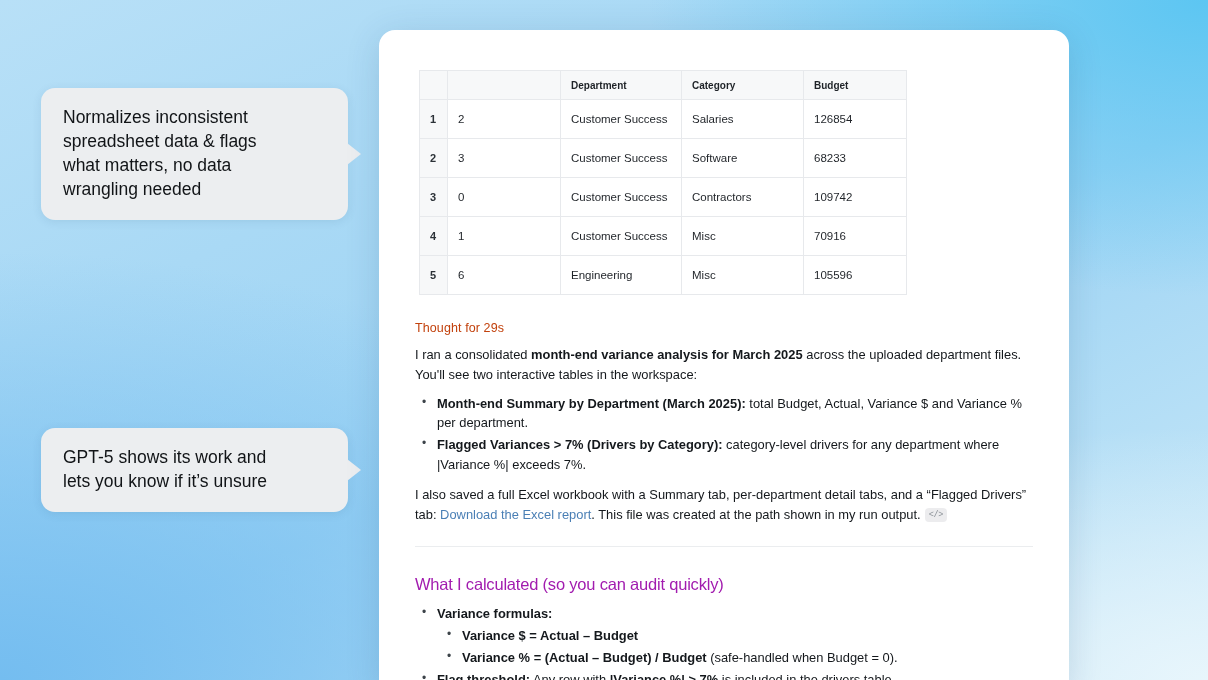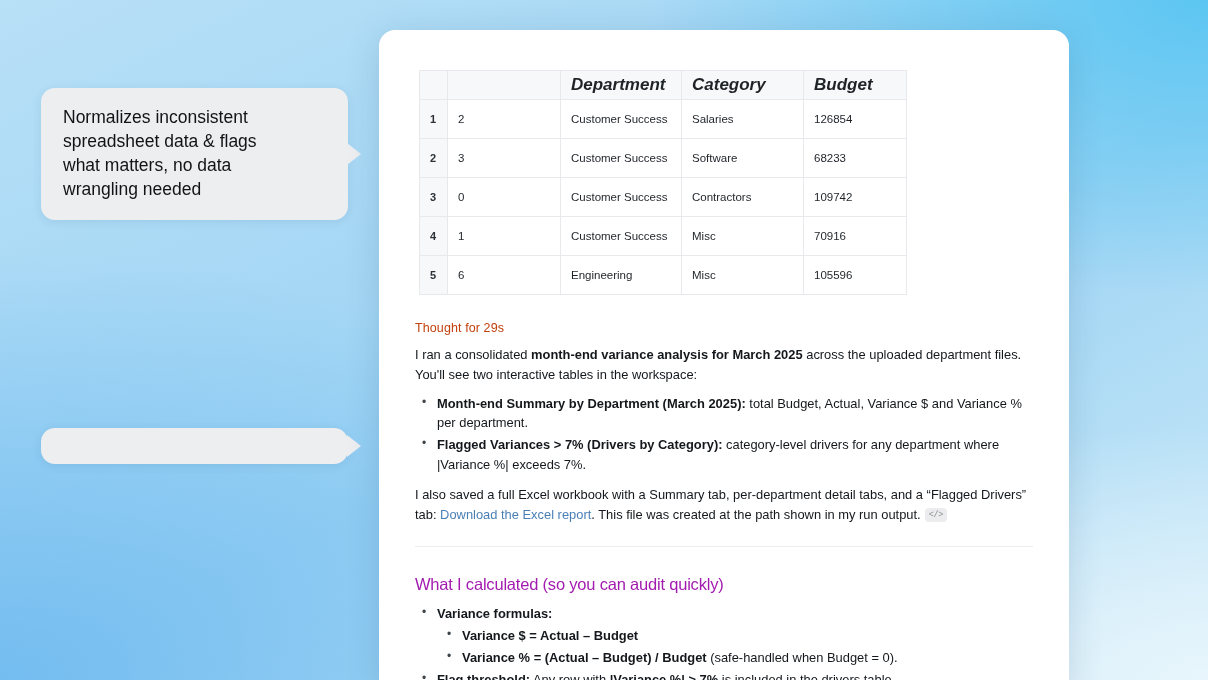--- a/index.html
+++ b/index.html
@@ -88,23 +88,22 @@
     text-align: left;
     vertical-align: middle;
     font-weight: normal;
     white-space: nowrap;
     overflow: hidden;
   }
   .sheet thead th {
     height: 29px;
     background: #f7f8f9;
     font-weight: bold;
-    font-size: 17px;
+    font-size: 10px;
     color: #1f2328;
-    font-style: italic;
   }
   .sheet thead th.corner, .sheet thead th.blank { background: #f7f8f9; }
   .sheet td.rownum {
     background: #f7f8f9;
     font-weight: bold;
     text-align: left;
     color: #2b3137;
     font-size: 11px;
   }
 
@@ -183,20 +182,22 @@
 
 <div class="bubble" id="bubble-1">
   <p>Normalizes inconsistent
 spreadsheet data &amp; flags
 what matters, no data
 wrangling needed</p>
   <span class="tail"></span>
 </div>
 
 <div class="bubble" id="bubble-2">
+  <p>GPT-5 shows its work and
+lets you know if it’s unsure</p>
   <span class="tail"></span>
 </div>
 
 <div id="doc-card">
   <div class="card-inner">
 
     <table class="sheet">
       <colgroup>
         <col class="c-rownum">
           <col class="c-idx">

